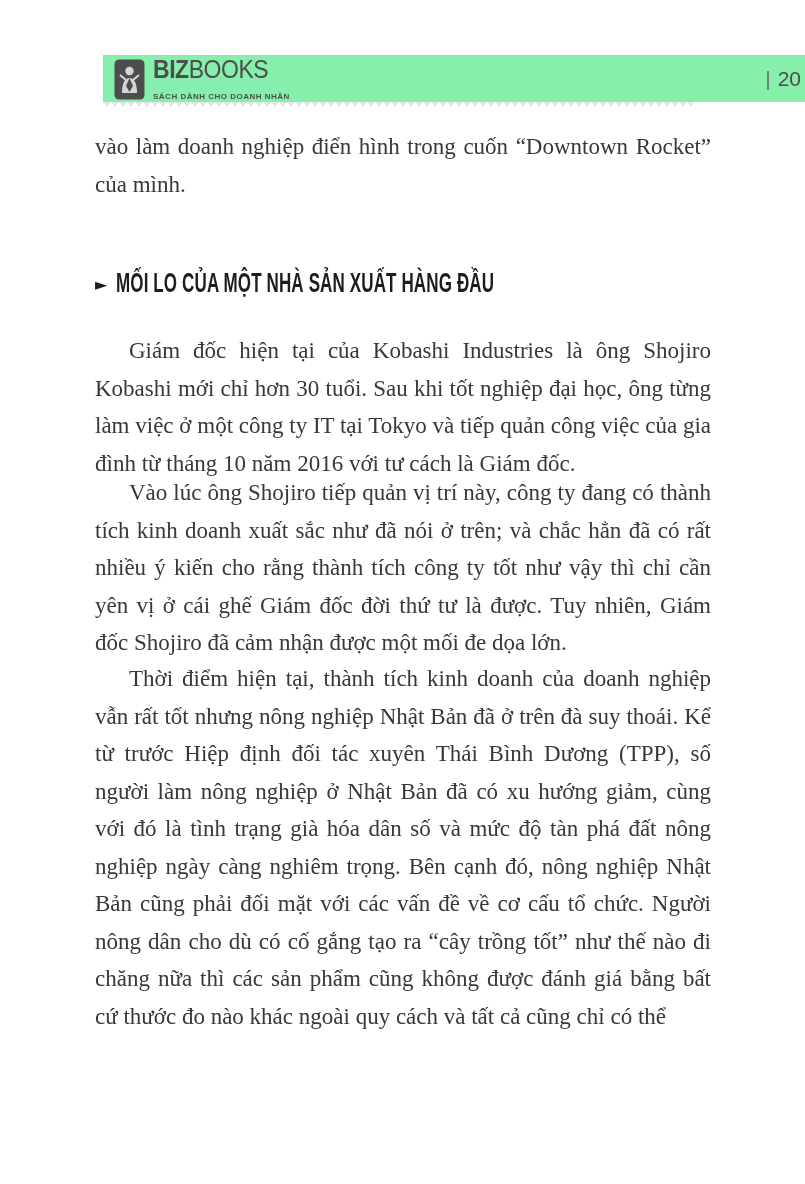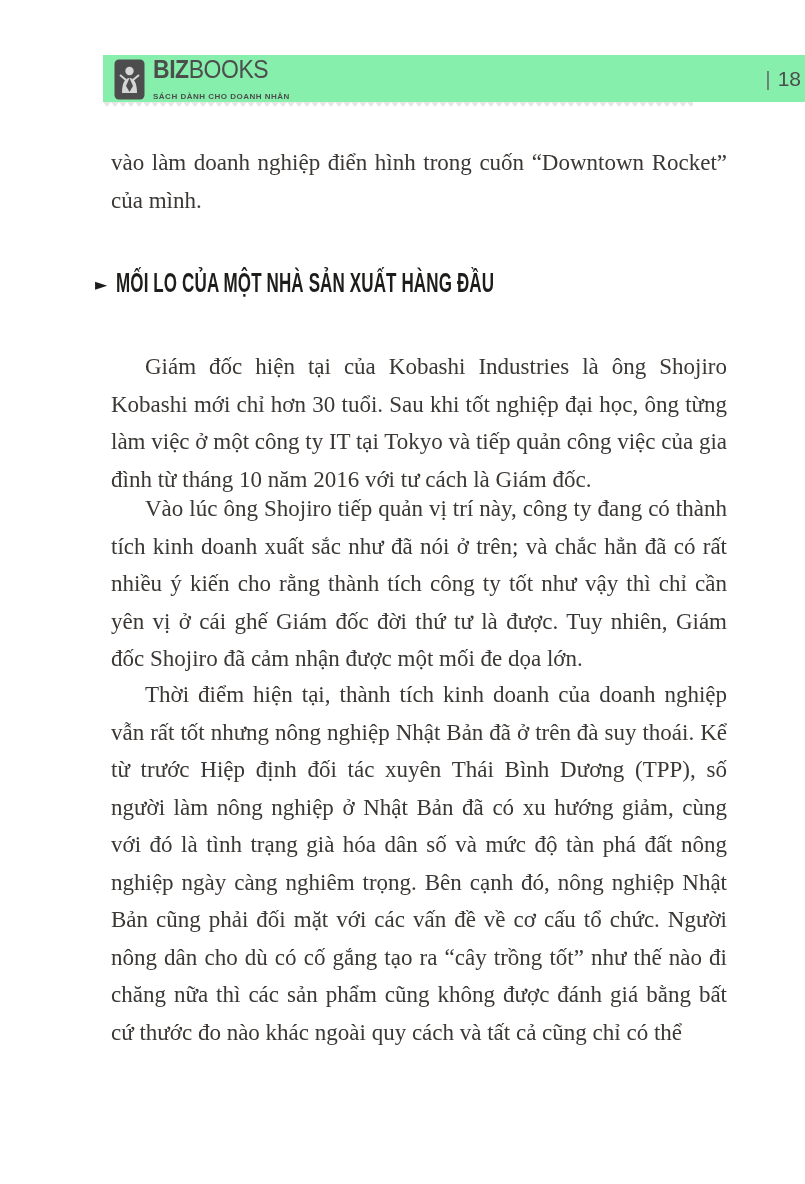--- a/index.html
+++ b/index.html
@@ -38,21 +38,21 @@
     color:#4d4d4d;margin-top:11px;white-space:nowrap;
   }
   .page-number{
     font-family:"Liberation Sans", sans-serif;
     font-size:21px;color:#4d4d4d;white-space:nowrap;
   }
   .page-number .pn-sep{color:#6f6f6f;font-weight:300;margin-right:7px;}
 
   
   .content p{
-    position:absolute;left:95px;width:616px;margin:16px;
+    position:absolute;left:95px;width:616px;margin:0;
     font-size:23px;line-height:37.5px;
     color:#3a3734;
     text-align:justify;
     text-indent:34px;
   }
   .content p.no-indent{text-indent:0;}
   .intro{top:128px;}
   .heading{
     position:absolute;left:95px;top:268px;width:616px;margin:0;
     display:flex;align-items:center;gap:9px;
@@ -85,21 +85,21 @@
         <path d="M8 34 C8 24 11 19 15.5 19 C20 19 23 24 23 34 Z" fill="#d6d6d6"></path>
         <path d="M15.5 19 L12 27 L15.5 33 L19 27 Z" fill="#4d4d4d"></path>
         <path d="M6 16 L12 21 M25 16 L19 21" stroke="#d6d6d6" stroke-width="2" fill="none"></path>
       </svg>
       <div class="brand-text">
         <div class="brand-name"><span class="biz">BIZ</span><span class="books">BOOKS</span></div>
         <div class="tagline">SÁCH DÀNH CHO DOANH NHÂN</div>
       </div>
     </div>
     <div class="page-number">
-      <span class="pn-sep">|</span><span class="pn-val">18</span>
+      <span class="pn-sep">|</span><span class="pn-val">20</span>
     </div>
   </header>
   <svg class="zigzag" width="590" height="5" xmlns="http://www.w3.org/2000/svg">
     <defs>
       <pattern id="teeth" width="8" height="5" patternUnits="userSpaceOnUse">
         <path d="M0,0 L8,0 L4,5 Z" fill="#e6e6e6"></path>
       </pattern>
     </defs>
     <rect width="590" height="5" fill="url(#teeth)"></rect>
   </svg>

